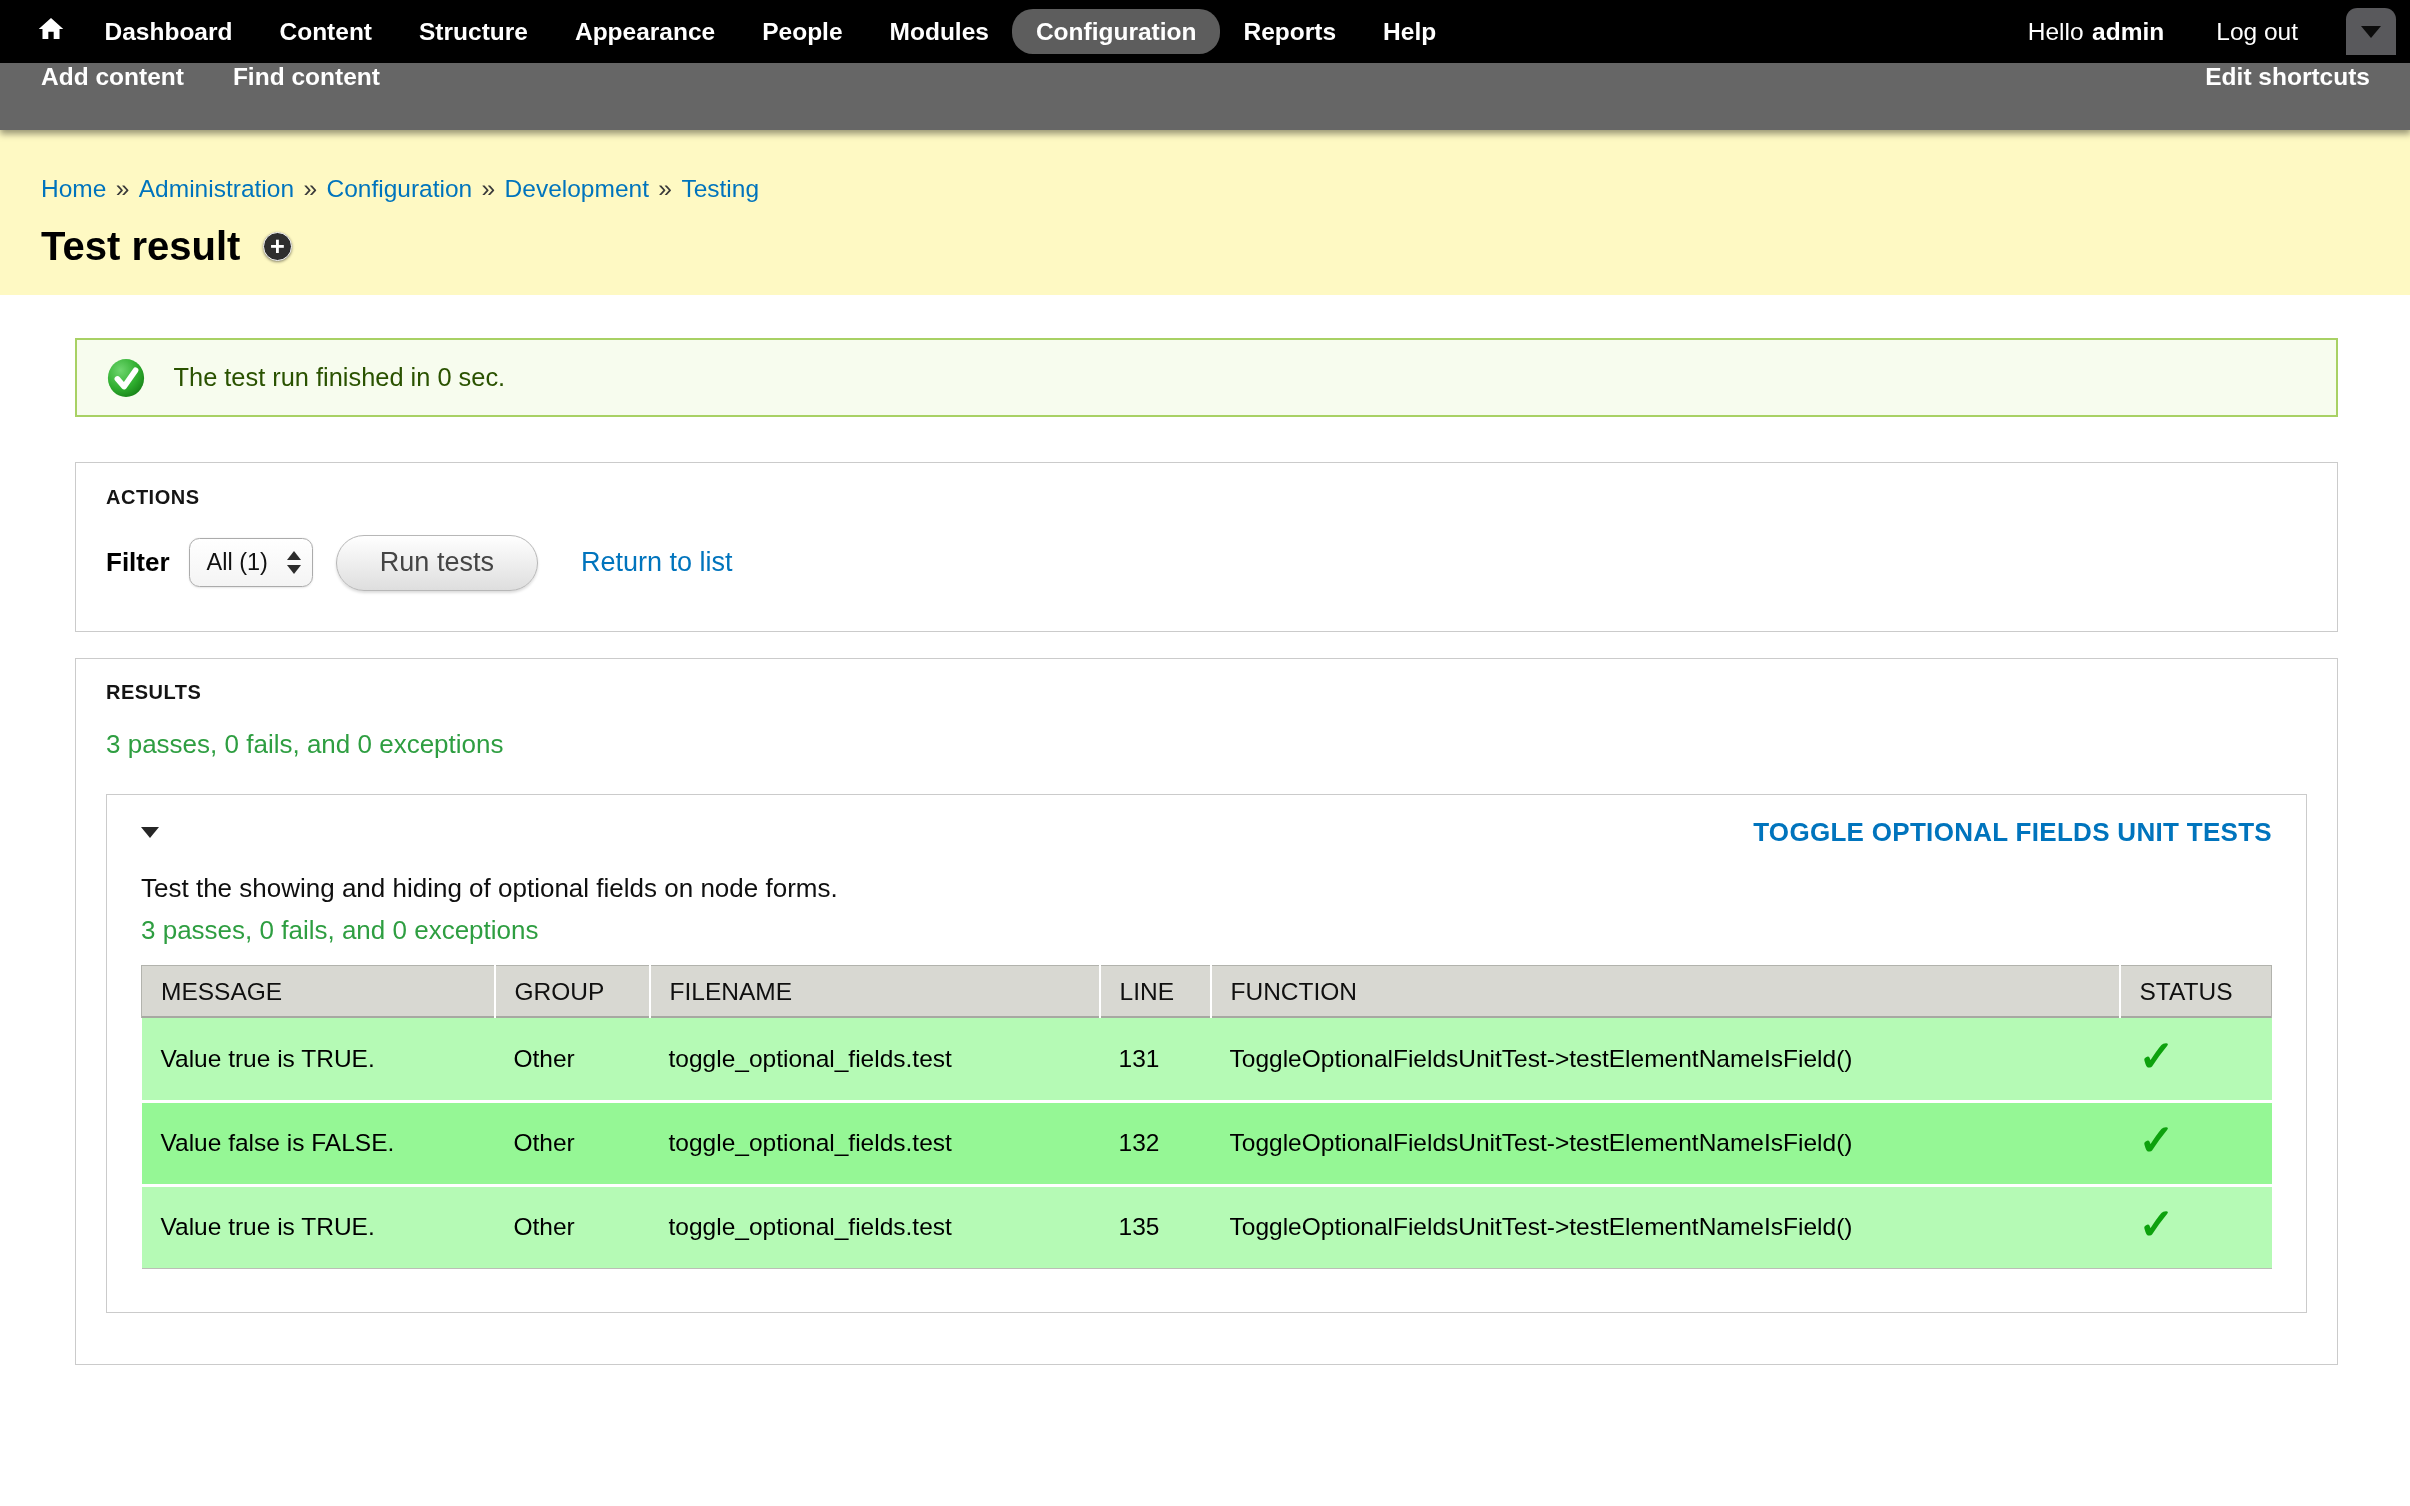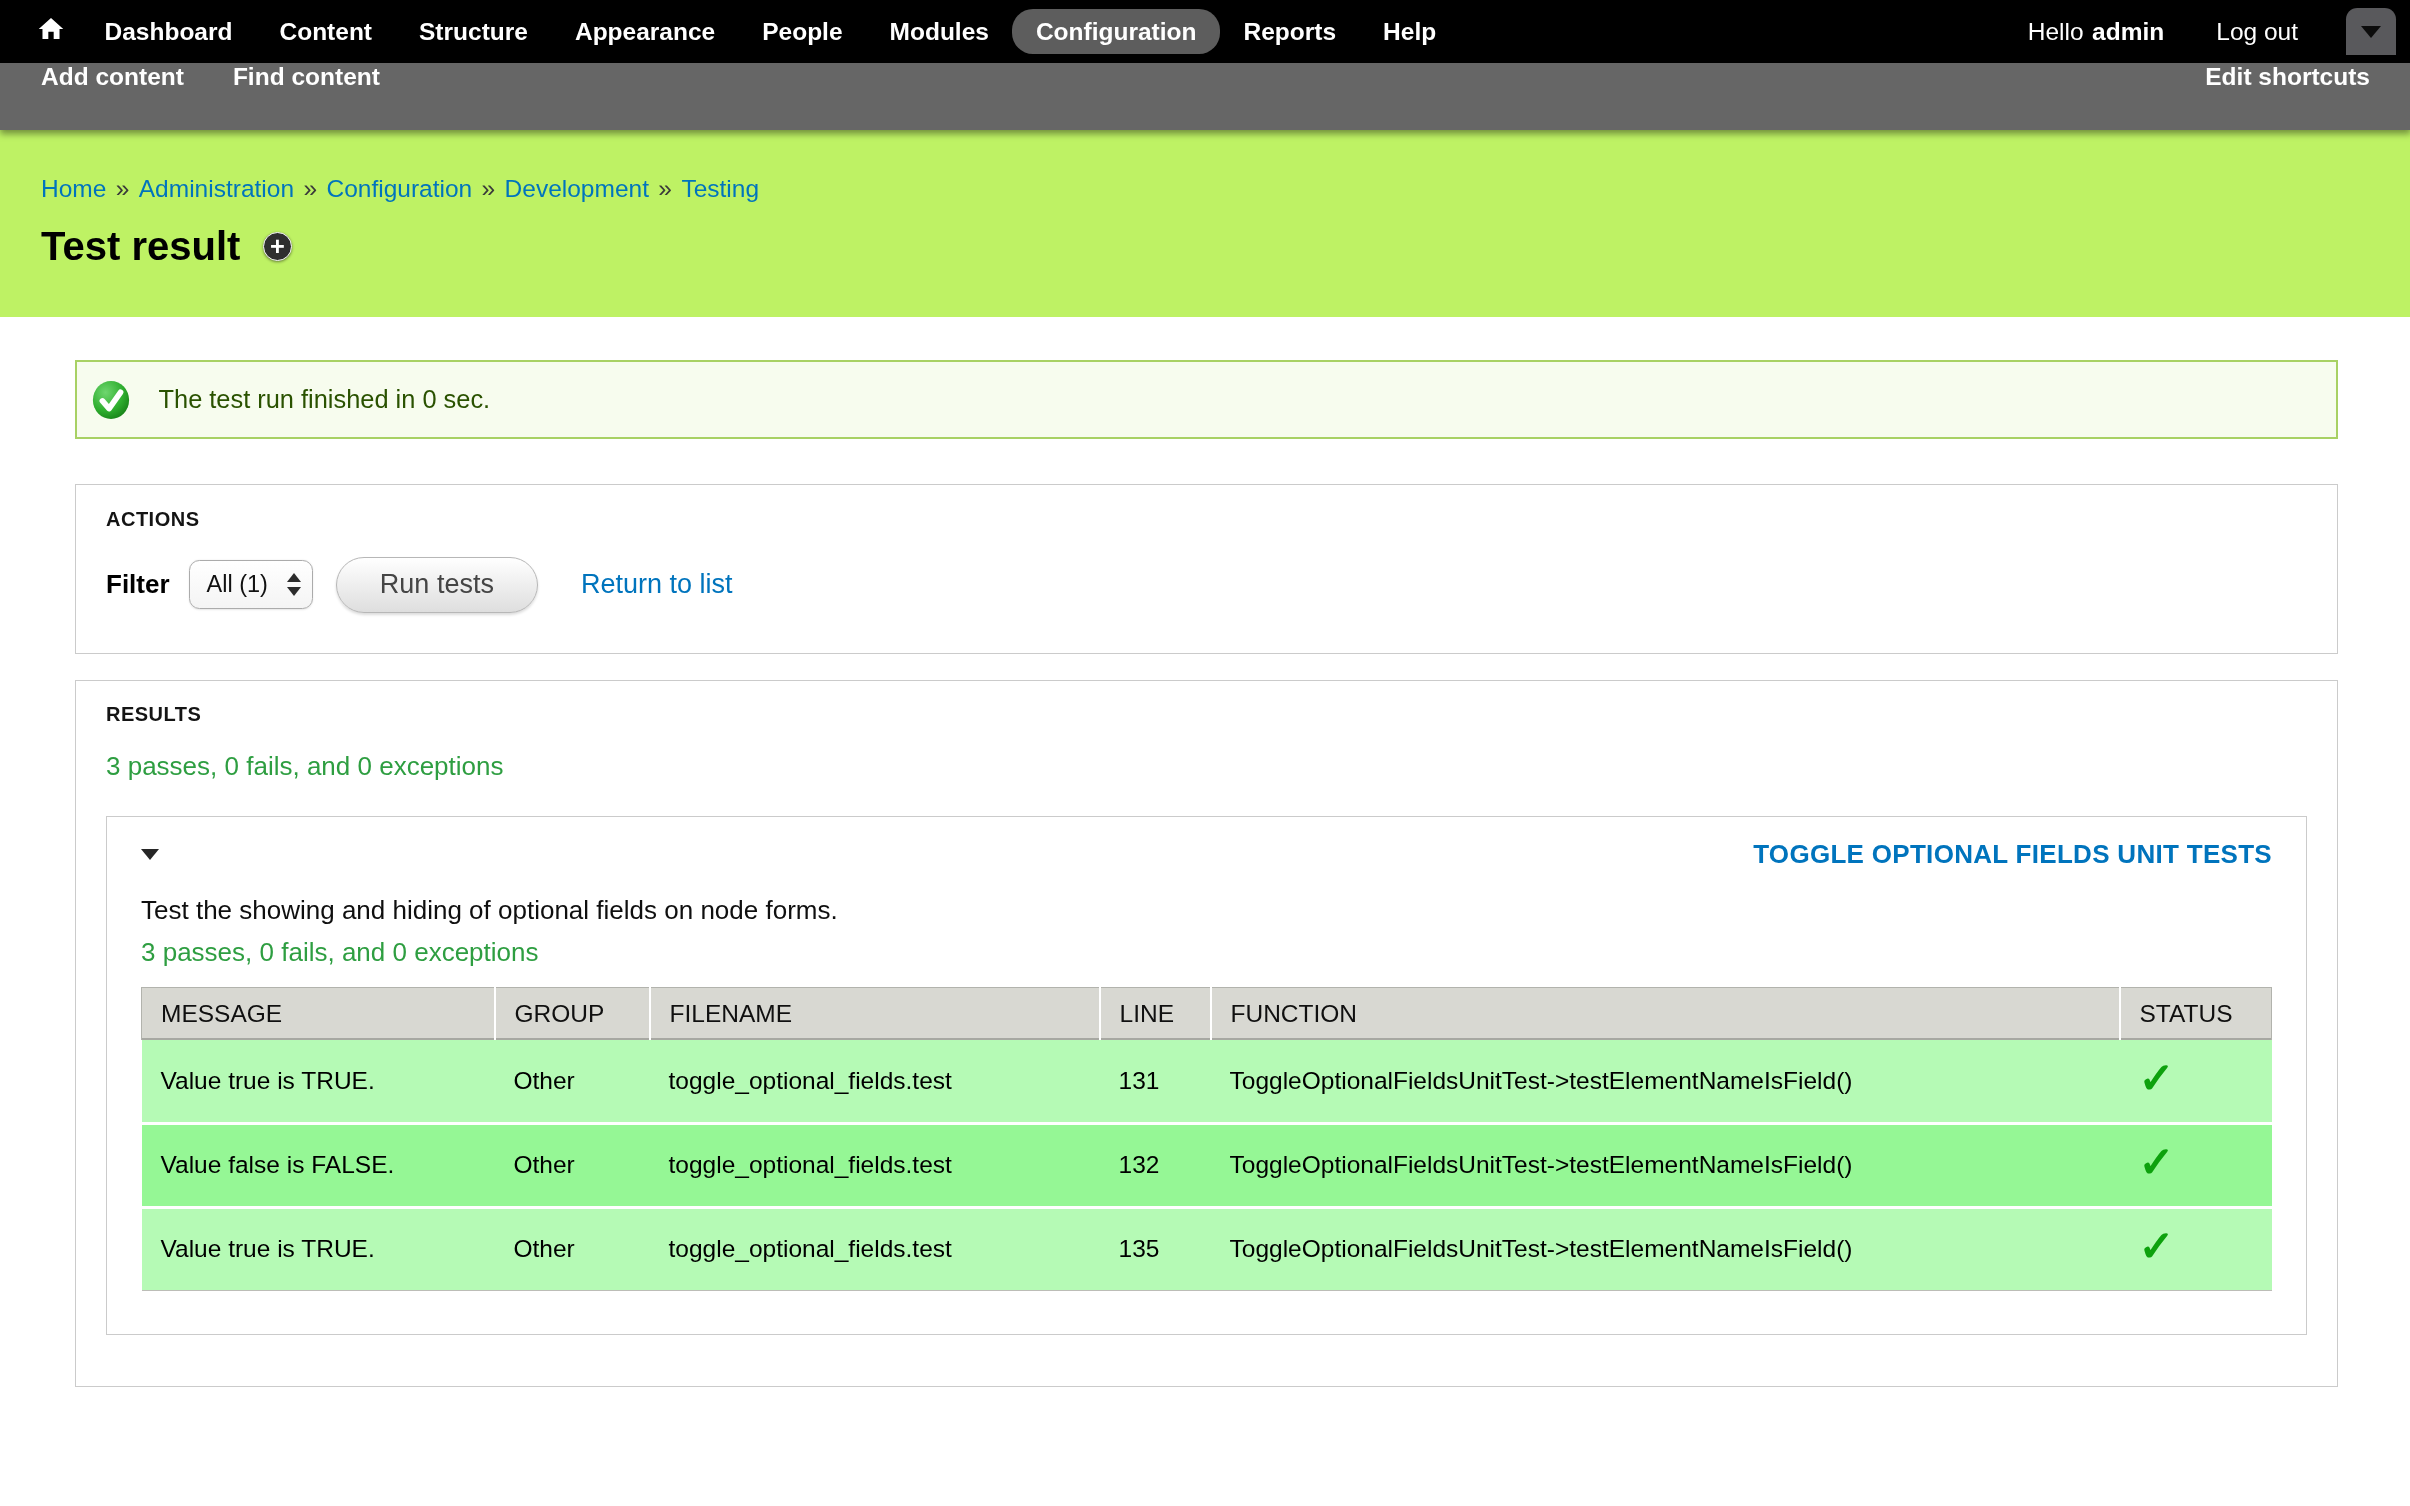--- a/index.html
+++ b/index.html
@@ -41,41 +41,41 @@
     height: 67px; background: #666;
     display: flex; align-items: flex-start; gap: 49px;
     padding: 0 41px;
     color: #fff; font-size: 24.5px; font-weight: bold;
     box-shadow: 0 3.8px 6.6px rgba(0,0,0,0.4);
   }
   .shortcut-item { cursor: pointer; white-space: nowrap; }
   .edit-shortcuts { margin-left: auto; cursor: pointer; }
 
   
-  .page-header { background: #bef264; padding: 45px 0 48px 41px; }
+  .page-header { background: #fef9c3; padding: 45px 0 26px 41px; }
   .breadcrumb { font-size: 24.5px; }
   .breadcrumb a { color: #0074bd; text-decoration: none; cursor: pointer; }
   .crumb-sep { color: #3a3a3a; margin: 0 9.4px; }
   .title-row { margin-top: 21px; display: flex; align-items: center; gap: 22.6px; }
   .page-title { margin: 0; font-size: 40px; font-weight: bold; color: #000; }
   .shortcut-add {
     width: 29px; height: 29px; border-radius: 50%;
     background: #2f2f2f; color: #fff;
     display: flex; align-items: center; justify-content: center;
     font-size: 25.4px; font-weight: bold; line-height: 1;
     border: 1.9px solid #fdfdfd; box-shadow: 0 0.9px 2.8px rgba(0,0,0,0.45);
     cursor: pointer;
   }
 
   
   main { padding: 43px 73px 0 75px; }
 
   .message {
     display: flex; align-items: center;
-    height: 79px; padding: 0 6px;
+    height: 79px; padding: 0 21px;
     border: 2.8px solid #a8d164; background: #f7fcee;
     color: #2a5200; font-size: 25.4px;
   }
   .message-icon { width: 40px; height: 40px; margin: 0 28px 0 7.5px; flex: 0 0 auto; }
 
   .panel { border: 1.9px solid #cbcbcb; background: #fff; }
   .panel-actions { margin-top: 45px; padding: 22.6px 30px 40px; }
   .panel-results { margin-top: 26px; padding: 22.6px 30px 51px; }
   .panel-legend { font-size: 20px; font-weight: bold; color: #141414; letter-spacing: 0.5px; }
 

